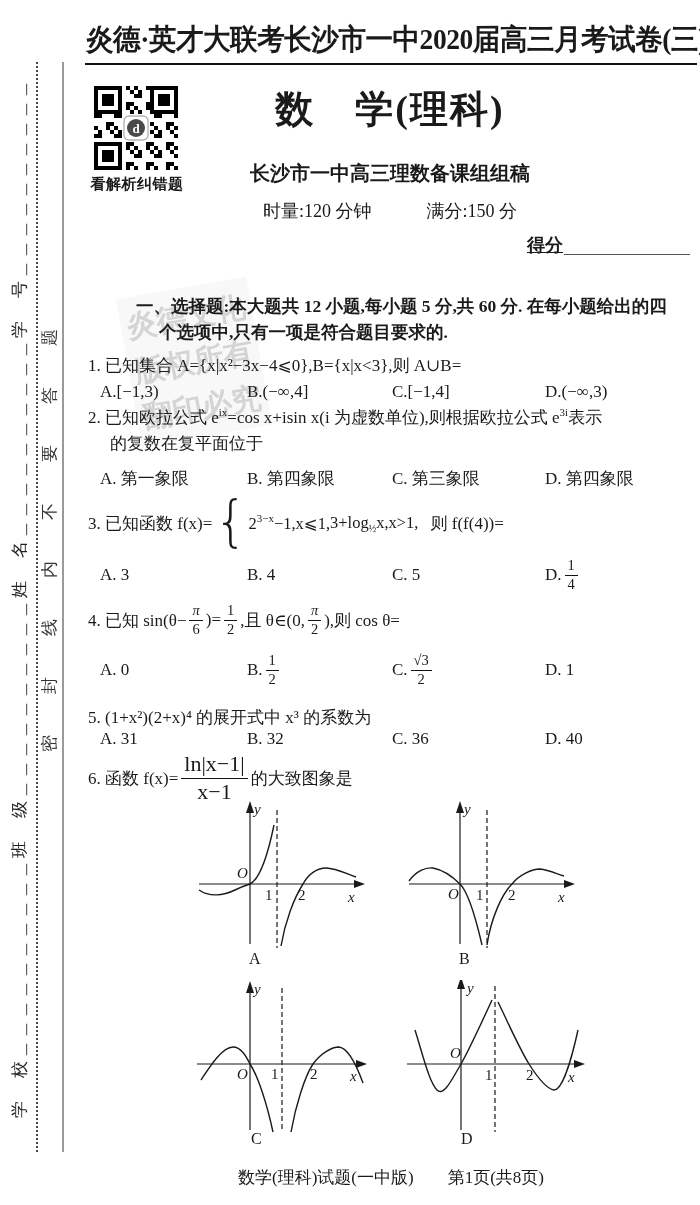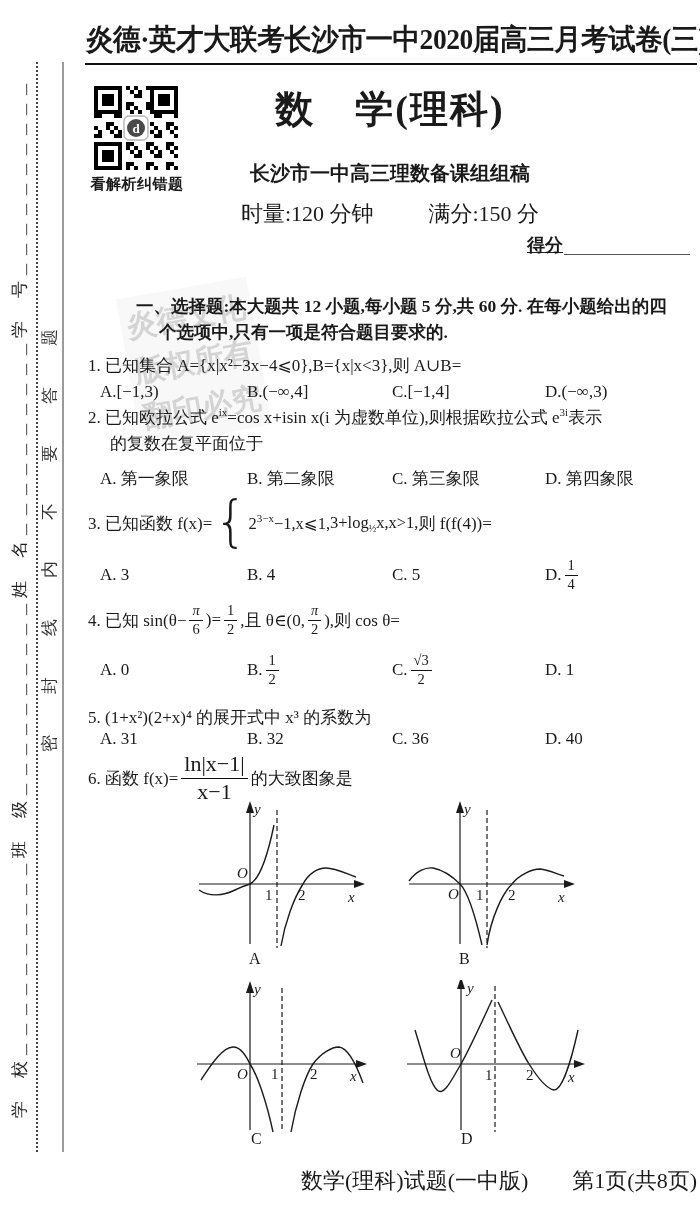--- a/index.html
+++ b/index.html
@@ -17,21 +17,21 @@
             letter-spacing:-0.5px; }
   .banner-rule { left:85px; top:63px; width:612px; border-top:2px solid #111; height:0; }
   .qr-wrap { left:92px; top:84px; }
   .qr-caption { left:82px; top:175px; width:110px; text-align:center;
                 font-weight:bold; font-size:15px; letter-spacing:.5px; }
   .main-title { left:180px; top:84px; width:420px; text-align:center;
                 font-size:38px; font-weight:bold; letter-spacing:2px; }
   .subtitle { left:180px; top:160px; width:420px; text-align:center;
               font-size:20px; font-weight:bold; }
   .meta-row { left:180px; top:199px; width:420px; display:flex;
-              justify-content:center; gap:55px; font-size:22px; }
+              justify-content:center; gap:55px; font-size:18px; }
   .score-label { left:527px; top:233px; font-size:18px; font-weight:bold;text-decoration:underline; }
   .score-line { left:564px; top:233px; width:126px; height:22px;
                 border-bottom:1.6px solid #555; }
 
   
   .side-dotted { left:36px; top:62px; height:1090px; border-left:2px dotted #444; }
   .side-solid  { left:62px; top:62px; height:1090px; border-left:2px solid #9a9a9a; }
   .side-outer { left:8px; top:1118px; width:1040px; transform:rotate(-90deg);
                 transform-origin:0 0; font-size:17px; letter-spacing:3px;
                 color:#222; white-space:nowrap; }
@@ -56,31 +56,31 @@
 
   .frac { display:inline-flex; flex-direction:column; text-align:center;
           font-size:14.5px; line-height:1.2; vertical-align:middle; margin:0 3px; }
   .frac .num { border-bottom:1.2px solid #111; padding:0 3px; }
   .frac.big { font-size:22px; }
 
   .mrow { display:flex; align-items:center; font-size:17px; white-space:nowrap; }
   .pwcol { display:flex; flex-direction:row; line-height:1.55; font-size:16.5px; }
   .brace { font-size:52px; font-weight:200; font-family:"DejaVu Sans",sans-serif;
            transform:scaleY(1.05); margin:0 1px 4px 2px; }
-  .tail { }
+  .tail { margin-left:12px; }
 
   
   .graph { position:absolute; }
   .graph line, .graph path { stroke:#1a1a1a; fill:none; }
   .graph polygon { fill:#1a1a1a; stroke:none; }
   .graph text { fill:#1a1a1a; font-size:15px; font-family:"Liberation Serif",serif; }
   .it { font-style:italic; }
   .glabel { font-size:16px; }
 
-  .footer { left:85px; top:1166px; width:612px; text-align:right; font-size:22px; }
+  .footer { left:85px; top:1166px; width:612px; text-align:center; font-size:17px; }
 </style>
 </head>
 <body>
 
 <div class="abs side-dotted"></div>
 <div class="abs side-solid"></div>
 <div class="abs side-outer">学　校＿＿＿＿＿＿＿＿＿＿班　级＿＿＿＿＿＿＿＿＿＿姓　名＿＿＿＿＿＿＿＿＿＿学　号＿＿＿＿＿＿＿＿＿＿</div>
 <div class="abs side-seal">密　封　线　内　不　要　答　题</div>
 
 <div class="abs banner">炎德·英才大联考长沙市一中2020届高三月考试卷(三)</div>
@@ -218,21 +218,21 @@
   <span class="opt oC">C.[−1,4]</span>
   <span class="opt oD">D.(−∞,3)</span>
 </div>
 
 <div class="abs qtext" style="left:88px;top:406px">
   <span>2. 已知欧拉公式 e</span><sup>ix</sup><span>=cos x+isin x(i 为虚数单位),则根据欧拉公式 e</span><sup>3i</sup><span>表示</span>
 </div>
 <div class="abs qtext" style="left:110px;top:432px">的复数在复平面位于</div>
 <div class="abs opts" style="top:460px">
   <span class="opt oA">A. 第一象限</span>
-  <span class="opt oB">B. 第二象限</span>
+  <span class="opt oB">B. 第四象限</span>
   <span class="opt oC">C. 第三象限</span>
   <span class="opt oD">D. 第四象限</span>
 </div>
 
 <div class="abs mrow" style="left:88px;top:494px;height:58px">
   <span>3. 已知函数 f(x)=</span>
   <span class="brace">{</span>
   <div class="pwcol">
     <div><span>2</span><sup>3−x</sup><span>−1,x⩽1,</span></div>
     <div><span>3+log</span><sub>½</sub><span>x,x&gt;1,</span></div>

